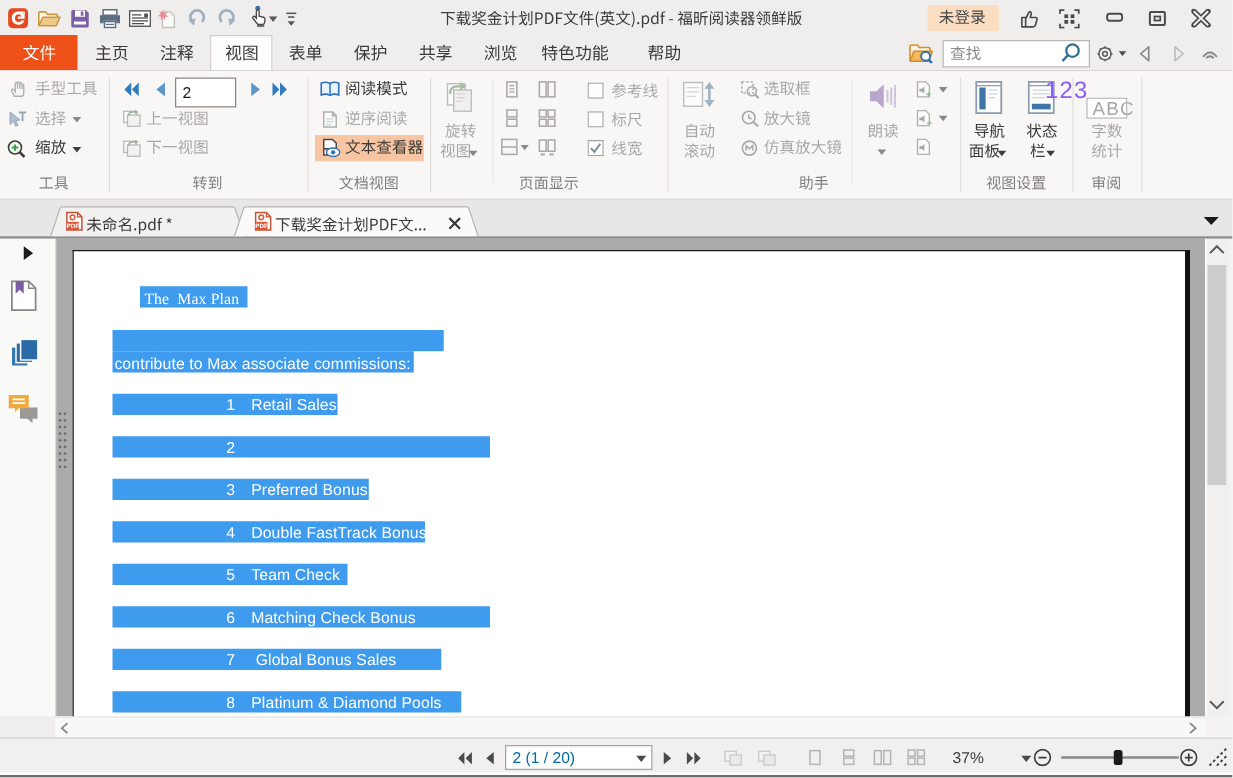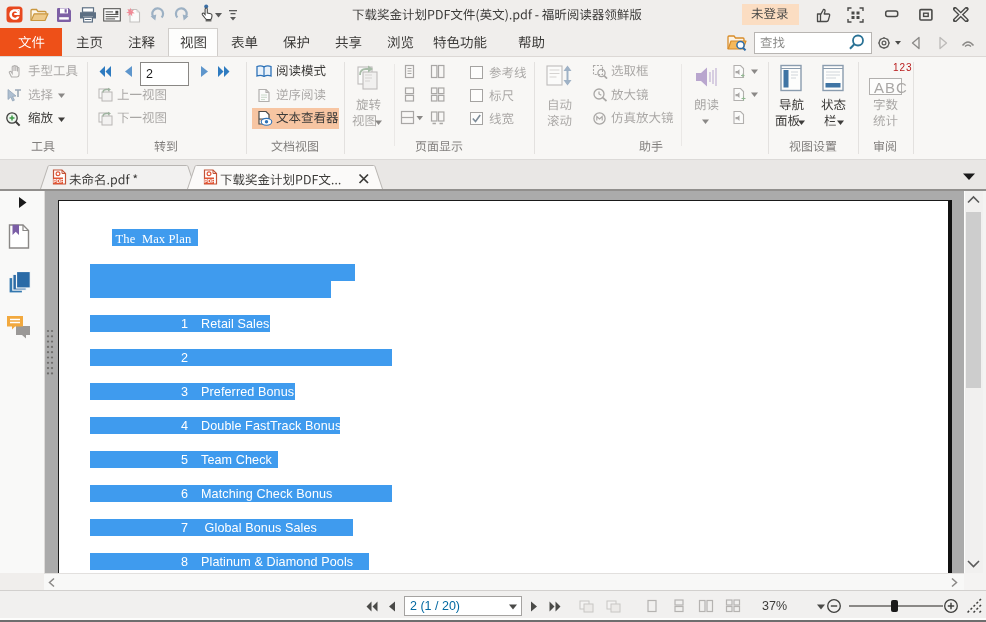--- a/index.html
+++ b/index.html
@@ -545,21 +545,21 @@
       </g>
     </svg>
 <svg style="position:absolute;left:823.8px;top:111.8px;overflow:visible" width="12.5" height="17.6">
       <g transform="translate(0,13.25) scale(0.012500,-0.012500)">
         <path d="M474 797C511 743 550 671 566 625L630 657C613 702 572 772 534 825ZM460 339V267H872V339ZM377 46V-26H950V46ZM196 840V647H66V577H193C161 440 98 281 33 197C47 179 65 146 73 124C118 189 162 291 196 399V-79H267V447C297 394 332 331 347 297L397 357C379 388 294 514 267 548V577H382V647H267V840ZM419 614V543H918V614H771C806 671 845 745 876 810L802 833C777 767 733 674 695 614Z" fill="#3c3b39"></path>
       </g>
     </svg>
 <svg style="position:absolute;left:836px;top:118px;" width="9" height="9" viewBox="0 0 9 9">
       <path d="M1 2.5 L8 2.5 L4.5 7 Z" fill="#3e3d3b"></path>
     </svg>
-<div style="position:absolute;left:893px;top:62px;font-size:10px;color:#b91c1c;white-space:pre;font-family:'Liberation Sans',sans-serif;letter-spacing:1px">123</div>
+<div style="position:absolute;left:836px;top:62px;font-size:19px;color:#8b5cf6;white-space:pre;font-family:'Liberation Sans',sans-serif;letter-spacing:1px">123</div>
 <svg style="position:absolute;left:869px;top:78px;" width="33" height="17" viewBox="0 0 33 17">
       <rect x="0.5" y="0.5" width="32" height="16" fill="#fdfdfc" stroke="#b2b0ae" stroke-width="1"></rect>
     </svg>
 <div style="position:absolute;left:874px;top:79px;font-size:15px;color:#a9a7a5;white-space:pre;font-family:'Liberation Sans',sans-serif;letter-spacing:1px">ABC</div>
 <svg style="position:absolute;left:872.5px;top:95.8px;overflow:visible" width="25.0" height="17.6">
       <g transform="translate(0,13.25) scale(0.012500,-0.012500)">
         <path d="M460 363V300H69V228H460V14C460 0 455 -5 437 -6C419 -6 354 -6 287 -4C300 -24 314 -58 319 -79C404 -79 457 -78 492 -67C528 -54 539 -32 539 12V228H930V300H539V337C627 384 717 452 779 516L728 555L711 551H233V480H635C584 436 519 392 460 363ZM424 824C443 798 462 765 475 736H80V529H154V664H843V529H920V736H563C549 769 523 814 497 847Z M1443 821C1425 782 1393 723 1368 688L1417 664C1443 697 1477 747 1506 793ZM1088 793C1114 751 1141 696 1150 661L1207 686C1198 722 1171 776 1143 815ZM1410 260C1387 208 1355 164 1317 126C1279 145 1240 164 1203 180C1217 204 1233 231 1247 260ZM1110 153C1159 134 1214 109 1264 83C1200 37 1123 5 1041 -14C1054 -28 1070 -54 1077 -72C1169 -47 1254 -8 1326 50C1359 30 1389 11 1412 -6L1460 43C1437 59 1408 77 1375 95C1428 152 1470 222 1495 309L1454 326L1442 323H1278L1300 375L1233 387C1226 367 1216 345 1206 323H1070V260H1175C1154 220 1131 183 1110 153ZM1257 841V654H1050V592H1234C1186 527 1109 465 1039 435C1054 421 1071 395 1080 378C1141 411 1207 467 1257 526V404H1327V540C1375 505 1436 458 1461 435L1503 489C1479 506 1391 562 1342 592H1531V654H1327V841ZM1629 832C1604 656 1559 488 1481 383C1497 373 1526 349 1538 337C1564 374 1586 418 1606 467C1628 369 1657 278 1694 199C1638 104 1560 31 1451 -22C1465 -37 1486 -67 1493 -83C1595 -28 1672 41 1731 129C1781 44 1843 -24 1921 -71C1933 -52 1955 -26 1972 -12C1888 33 1822 106 1771 198C1824 301 1858 426 1880 576H1948V646H1663C1677 702 1689 761 1698 821ZM1809 576C1793 461 1769 361 1733 276C1695 366 1667 468 1648 576Z" fill="#a9a7a5"></path>
       </g>
     </svg>
 <svg style="position:absolute;left:872.5px;top:111.8px;overflow:visible" width="25.0" height="17.6">
@@ -639,20 +639,21 @@
       <circle cx="2" cy="40.1" r="1.1" fill="#6f6d6b"></circle>
       <circle cx="6" cy="40.1" r="1.1" fill="#6f6d6b"></circle>
       <circle cx="2" cy="45.4" r="1.1" fill="#6f6d6b"></circle>
       <circle cx="6" cy="45.4" r="1.1" fill="#6f6d6b"></circle>
     </svg>
 <div style="position:absolute;left:58px;top:200px;width:894px;height:373px;background:#fff;border-left:1px solid #1a1a1a;border-top:1px solid #1a1a1a;border-right:4px solid #111;box-sizing:border-box"></div>
 <div style="position:absolute;left:112px;top:229px;width:86px;height:17px;background:#3f9bee"></div>
 <div style="position:absolute;left:115.5px;top:232px;font-size:12.6px;color:#fff;white-space:pre;font-family:Liberation Serif, serif;color:#fff;font-size:12.6px;letter-spacing:0.1px">The  Max Plan</div>
 <div style="position:absolute;left:90px;top:263.5px;width:265px;height:17px;background:#3f9bee"></div>
 <div style="position:absolute;left:90px;top:281px;width:241px;height:17px;background:#3f9bee"></div>
+<div style="position:absolute;left:91.5px;top:284px;font-size:12.6px;color:#fff;white-space:pre;font-family:'Liberation Sans',sans-serif;color:#fff;font-size:12.6px;letter-spacing:0.1px">contribute to Max associate commissions:</div>
 <div style="position:absolute;left:90px;top:314.5px;width:180px;height:17px;background:#3f9bee"></div>
 <div style="position:absolute;left:181px;top:317.0px;font-size:12.6px;color:#fff;white-space:pre;font-family:'Liberation Sans',sans-serif;color:#fff;font-size:12.6px;letter-spacing:0.1px">1</div>
 <div style="position:absolute;left:201px;top:317.0px;font-size:12.6px;color:#fff;white-space:pre;font-family:'Liberation Sans',sans-serif;color:#fff;font-size:12.6px;letter-spacing:0.1px">Retail Sales</div>
 <div style="position:absolute;left:90px;top:348.5px;width:302px;height:17px;background:#3f9bee"></div>
 <div style="position:absolute;left:181px;top:351.0px;font-size:12.6px;color:#fff;white-space:pre;font-family:'Liberation Sans',sans-serif;color:#fff;font-size:12.6px;letter-spacing:0.1px">2</div>
 <div style="position:absolute;left:90px;top:382.5px;width:205px;height:17px;background:#3f9bee"></div>
 <div style="position:absolute;left:181px;top:385.0px;font-size:12.6px;color:#fff;white-space:pre;font-family:'Liberation Sans',sans-serif;color:#fff;font-size:12.6px;letter-spacing:0.1px">3</div>
 <div style="position:absolute;left:201px;top:385.0px;font-size:12.6px;color:#fff;white-space:pre;font-family:'Liberation Sans',sans-serif;color:#fff;font-size:12.6px;letter-spacing:0.1px">Preferred Bonus</div>
 <div style="position:absolute;left:90px;top:416.5px;width:250px;height:17px;background:#3f9bee"></div>
 <div style="position:absolute;left:181px;top:419.0px;font-size:12.6px;color:#fff;white-space:pre;font-family:'Liberation Sans',sans-serif;color:#fff;font-size:12.6px;letter-spacing:0.1px">4</div>

